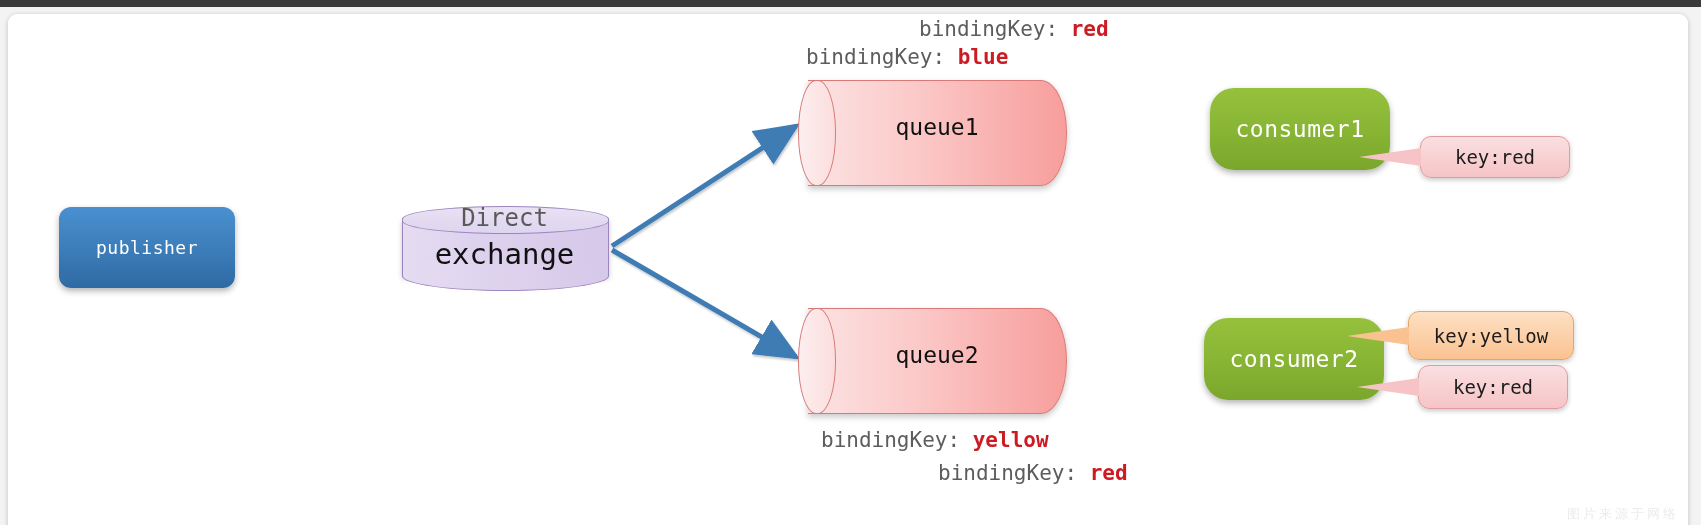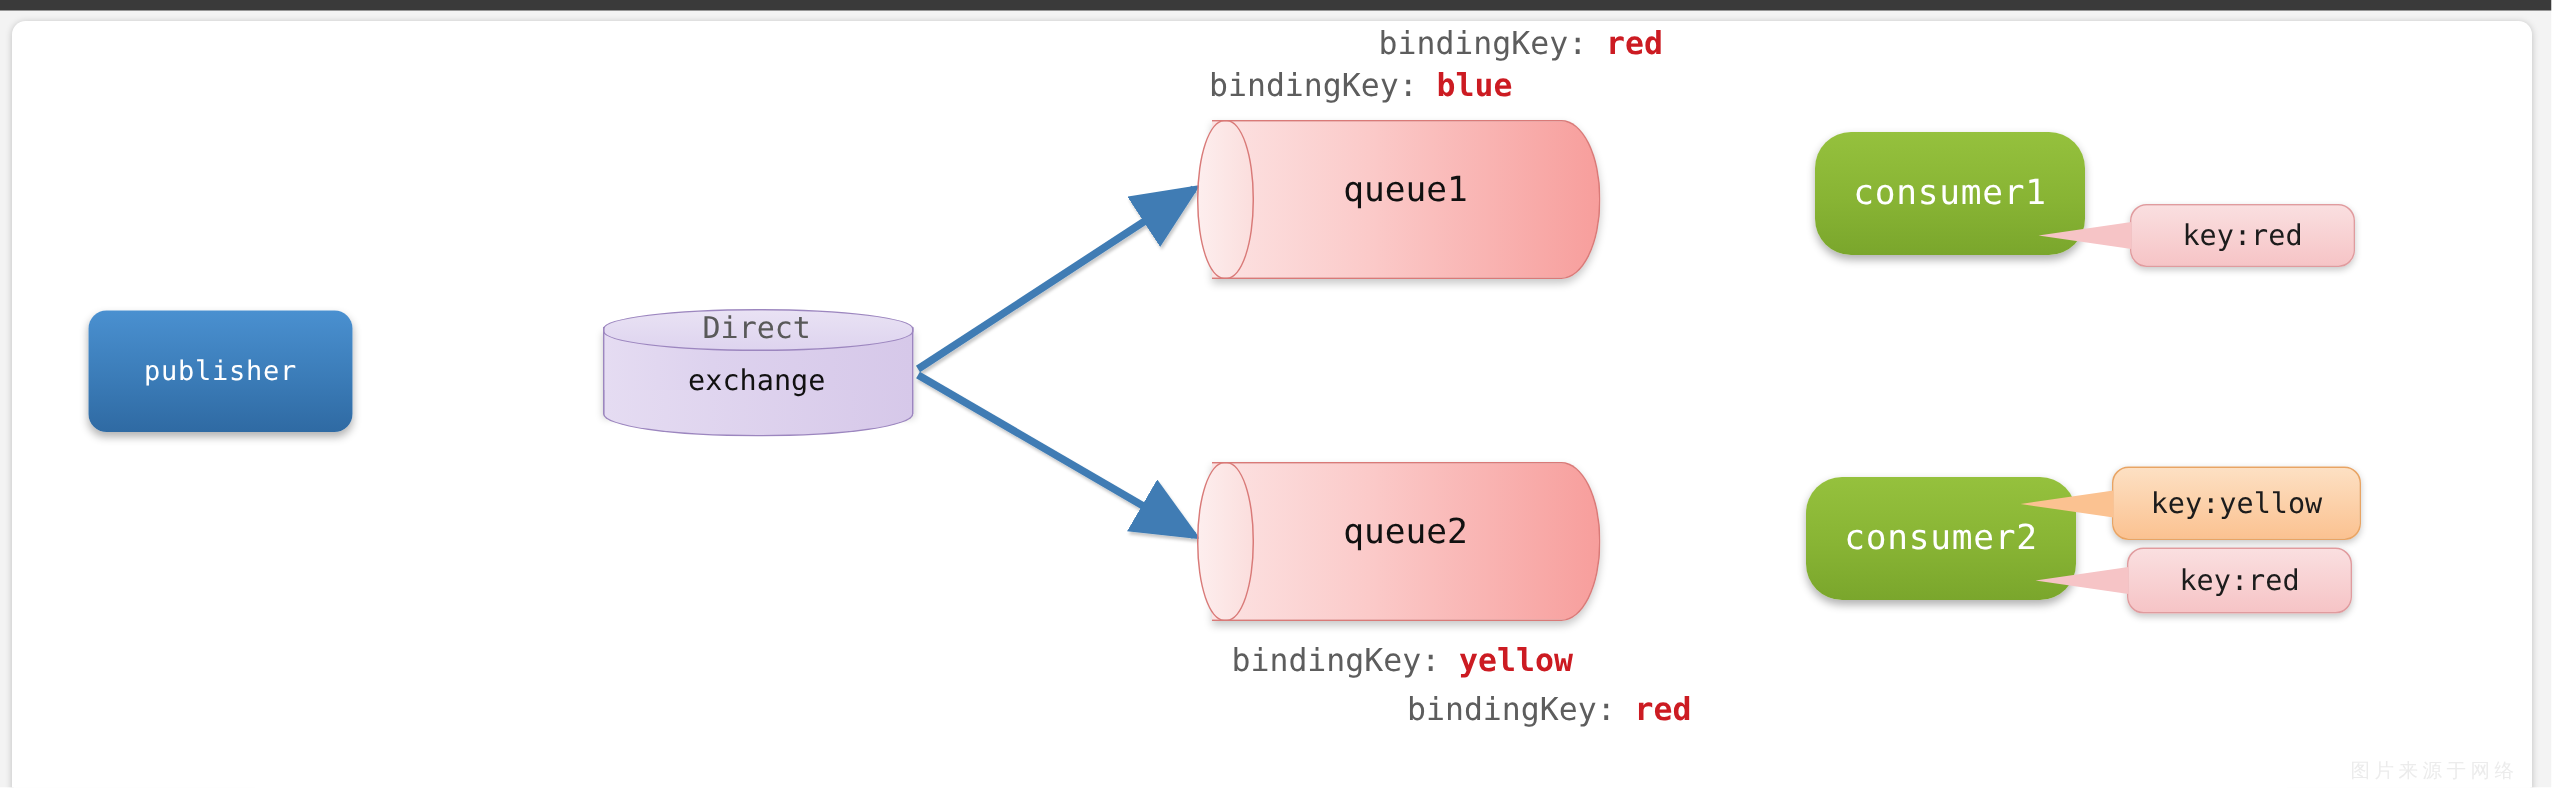--- a/index.html
+++ b/index.html
@@ -58,26 +58,26 @@
     background:linear-gradient(90deg,#e5dcf2 0%,#d6c8e9 100%);
   }
   .exchange .top-cap{
     position:absolute;left:0;top:0px;width:205px;height:26px;
     border:1.4px solid #9c86bf;border-radius:103px/13px;
     background:linear-gradient(180deg,#e9e2f4 0%,#ded4ef 100%);
   }
   .exchange .top-label{
     position:absolute;left:0;top:-2px;width:205px;height:28px;
     display:flex;align-items:center;justify-content:center;
-    color:#595959;font-size:20px;z-index:4;
+    color:#595959;font-size:24px;z-index:4;
   }
   .exchange .body-label{
     position:absolute;left:0;top:26px;width:205px;height:44px;
     display:flex;align-items:center;justify-content:center;
-    color:#111111;font-size:19px;z-index:4;
+    color:#111111;font-size:29px;z-index:4;
   }
 
   
   .queue{position:absolute;width:268px;height:104px;}
   .queue .qbody{
     position:absolute;left:10px;top:0;width:258px;height:104px;
     background:linear-gradient(90deg,#fce3e3 0%,#fbc9c8 42%,#f79e9c 100%);
     border-top:1.4px solid #d97a78;border-bottom:1.4px solid #d97a78;
     border-right:1.4px solid #d97a78;
     border-radius:0 26px 26px 0/0 52px 52px 0;

